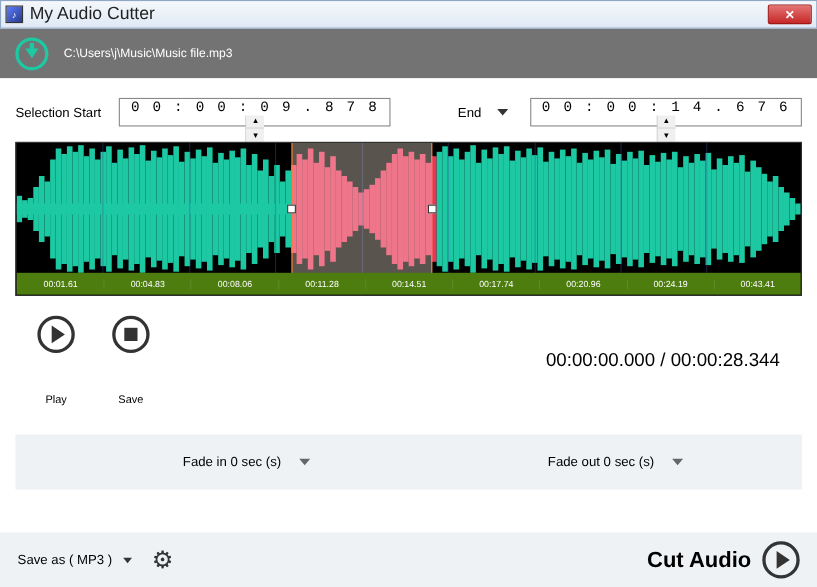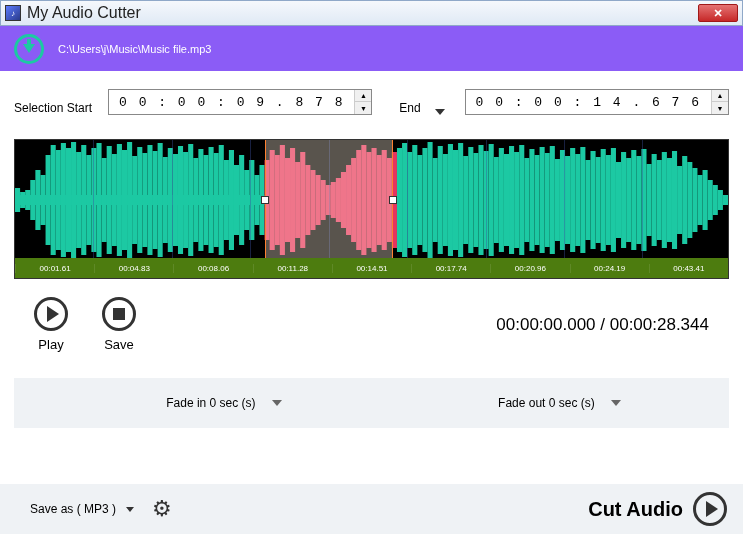--- a/index.html
+++ b/index.html
@@ -4,31 +4,31 @@
 <style>
 * { box-sizing: border-box; margin: 0; padding: 0; font-family: Arial, sans-serif; }
 body { width: 743px; height: 534px; background: #fff; overflow: hidden; }
 
 .titlebar { height: 26px; background: linear-gradient(#f5f8fc, #dfe9f5); border: 1px solid #8fa8c8; display: flex; align-items: center; padding: 0 0 0 4px; position: relative; }
 .titlebar .app-icon { width: 16px; height: 16px; background: linear-gradient(135deg,#5c7cff,#2a3a8a); border: 1px solid #333; margin-right: 6px; display: flex; align-items: center; justify-content: center; font-size: 8px; color: #fff; }
 .titlebar .title { font-size: 16px; color: #222; }
 .titlebar .close-btn { position: absolute; right: 4px; top: 3px; width: 40px; height: 18px; background: linear-gradient(#e57373,#c62828); border: 1px solid #a01818; border-radius: 2px; display: flex; align-items: center; justify-content: center; cursor: pointer; }
 .titlebar .close-btn span { color: #fff; font-size: 11px; font-weight: bold; }
 
-.file-bar { height: 45px; background: #8b5cf6; display: flex; align-items: center; padding: 0 14px; }
+.file-bar { height: 45px; background: #737373; display: flex; align-items: center; padding: 0 14px; }
 .download-circle { width: 30px; height: 30px; border: 3px solid #1cc9a3; border-radius: 50%; display: flex; align-items: center; justify-content: center; margin-right: 14px; cursor: pointer; }
 .download-circle .arrow-down { width: 0; height: 0; border-left: 6px solid transparent; border-right: 6px solid transparent; border-top: 9px solid #1cc9a3; position: relative; }
 .download-circle .arrow-down::before { content: ''; position: absolute; top: -14px; left: -2px; width: 4px; height: 7px; background: #1cc9a3; }
 .file-path { color: #fff; font-size: 11px; }
 
 .content { padding: 18px 14px 0 14px; }
 
-.selection-row { display: flex; align-items: flex-end; margin-bottom: 24px; font-size: 12px; }
+.selection-row { display: flex; align-items: center; margin-bottom: 14px; font-size: 12px; }
 .selection-row .label { margin-right: 16px; }
-.spinner-box { display: flex; align-items: center; border: 1px solid #888; height: 26px; background: #fff; }
+.spinner-box { display: flex; align-items: center; border: 1px solid #888; height: 26px; background: #fff; flex-direction: column; }
 .spinner-box .val { padding: 0 10px; font-family: 'Courier New', monospace; font-size: 13px; letter-spacing: 2px; white-space: nowrap; }
 .spinner-box .spin-btns { display: flex; flex-direction: column; border-left: 1px solid #ccc; }
 .spinner-box .spin-btns div { width: 16px; height: 12px; display: flex; align-items: center; justify-content: center; font-size: 7px; cursor: pointer; background: #f0f0f0; }
 .spinner-box .spin-btns div:first-child { border-bottom: 1px solid #ccc; }
 .flex-spacer { flex: 1; }
 .end-label { margin-right: 14px; }
 .tri-down { display: inline-block; width: 0; height: 0; border-left: 5px solid transparent; border-right: 5px solid transparent; border-top: 6px solid #333; margin-right: 20px; cursor: pointer; }
 
 .waveform { position: relative; height: 140px; background: #000; border: 1px solid #333; overflow: hidden; }
 .waveform svg { width: 100%; height: 120px; display: block; }
@@ -36,33 +36,33 @@
 .sel-handle { position: absolute; width: 8px; height: 8px; background: #fff; border: 1px solid #333; top: 56px; cursor: ew-resize; }
 .sel-handle.left { left: calc(35% - 4px); }
 .sel-handle.right { left: calc(53% - 4px); }
 .time-axis { position: absolute; bottom: 0; left: 0; right: 0; height: 20px; background: #4d7c0f; display: flex; color: #fff; font-size: 8px; align-items: center; }
 .time-axis span { flex: 1; text-align: center; border-left: 1px solid rgba(255,255,255,0.1); }
 .grid-v { position: absolute; top: 0; bottom: 20px; width: 1px; background: rgba(60,80,160,0.4); }
 
 .controls-row { display: flex; align-items: flex-start; margin-top: 18px; padding: 0 20px; }
 .ctrl-btn { display: flex; flex-direction: column; align-items: center; margin-right: 34px; cursor: pointer; }
 .ctrl-btn .circle { width: 34px; height: 34px; border: 3px solid #333; border-radius: 50%; display: flex; align-items: center; justify-content: center; margin-bottom: 6px; }
-.ctrl-btn .label { font-size: 13px; }
+.ctrl-btn .label { font-size: 10px; margin-top: 31px; }
 .play-tri { width: 0; height: 0; border-top: 8px solid transparent; border-bottom: 8px solid transparent; border-left: 12px solid #333; margin-left: 3px; }
 .stop-sq { width: 12px; height: 12px; background: #333; }
 .pause-bars { display: flex; gap: 3px; }
 .pause-bars div { width: 4px; height: 14px; background: #333; }
 .time-display { margin-left: auto; font-size: 17px; align-self: center; }
 
 .fade-row { margin-top: 26px; background: #eff2f5; height: 50px; display: flex; align-items: center; justify-content: space-around; font-size: 12px; padding-left: 44px; }
 .fade-item { display: flex; align-items: center; gap: 16px; cursor: pointer; }
 .fade-tri { width: 0; height: 0; border-left: 5px solid transparent; border-right: 5px solid transparent; border-top: 6px solid #666; }
 
 .bottom-bar { position: absolute; bottom: 0; left: 0; right: 0; height: 50px; background: #eff2f5; display: flex; align-items: center; padding: 0 16px; }
-.save-as { font-size: 12px; display: flex; align-items: center; gap: 10px; cursor: pointer; margin-left: 14px; }
+.save-as { font-size: 12px; display: flex; align-items: center; gap: 10px; cursor: pointer; }
 .save-tri { width: 0; height: 0; border-left: 4px solid transparent; border-right: 4px solid transparent; border-top: 5px solid #333; }
 .gear { margin-left: 18px; font-size: 22px; cursor: pointer; color: #333; }
 .cut-btn { margin-left: auto; display: flex; align-items: center; gap: 10px; cursor: pointer; text-align: center; }
 .cut-btn .txt { font-size: 20px; font-weight: bold; }
 .cut-btn .circ { width: 34px; height: 34px; border: 3px solid #333; border-radius: 50%; display: flex; align-items: center; justify-content: center; }
 .arrow-r { width: 0; height: 0; border-top: 8px solid transparent; border-bottom: 8px solid transparent; border-left: 12px solid #333; margin-left: 3px; }
 </style>
 </head>
 <body>
 

